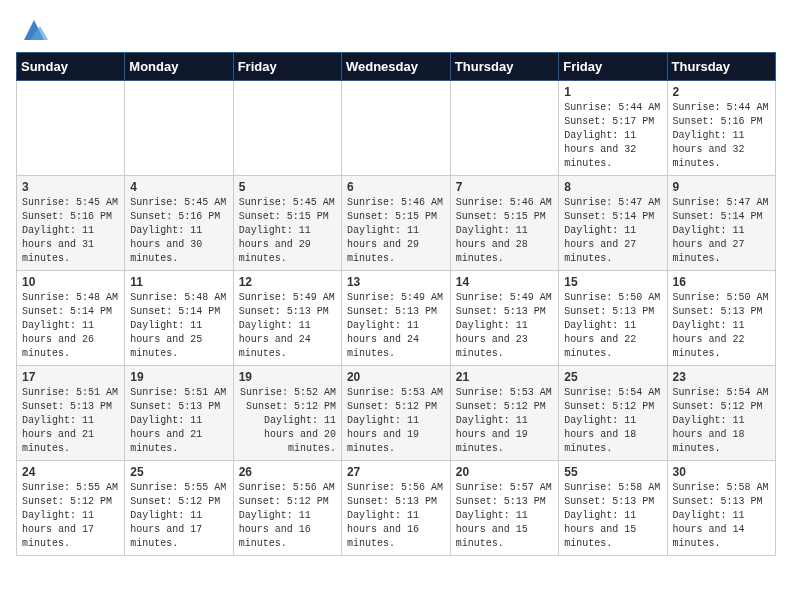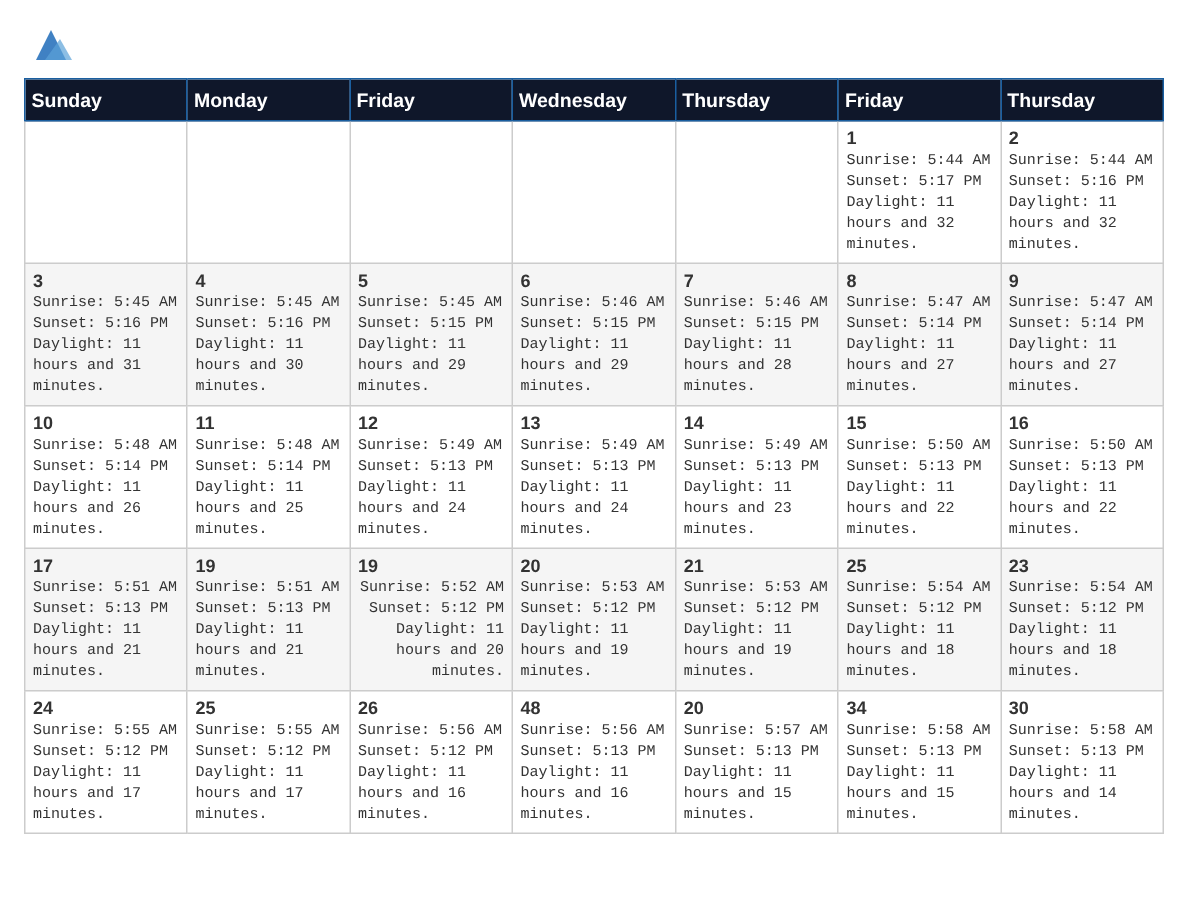--- a/index.html
+++ b/index.html
@@ -298,33 +298,33 @@
 Sunset: 5:12 PM
 Daylight: 11 hours and 17 minutes.</div>
         </td>
         <td>
           <span class="day-num">26</span>
           <div class="day-info" style="white-space: pre-line;">Sunrise: 5:56 AM
 Sunset: 5:12 PM
 Daylight: 11 hours and 16 minutes.</div>
         </td>
         <td>
-          <span class="day-num">48</span>
+          <span class="day-num">27</span>
           <div class="day-info" style="white-space: pre-line;">Sunrise: 5:56 AM
 Sunset: 5:13 PM
 Daylight: 11 hours and 16 minutes.</div>
         </td>
         <td>
           <span class="day-num">20</span>
           <div class="day-info" style="white-space: pre-line;">Sunrise: 5:57 AM
 Sunset: 5:13 PM
 Daylight: 11 hours and 15 minutes.</div>
         </td>
         <td>
-          <span class="day-num">34</span>
+          <span class="day-num">55</span>
           <div class="day-info" style="white-space: pre-line;">Sunrise: 5:58 AM
 Sunset: 5:13 PM
 Daylight: 11 hours and 15 minutes.</div>
         </td>
         <td>
           <span class="day-num">30</span>
           <div class="day-info" style="white-space: pre-line;">Sunrise: 5:58 AM
 Sunset: 5:13 PM
 Daylight: 11 hours and 14 minutes.</div>
         </td>

